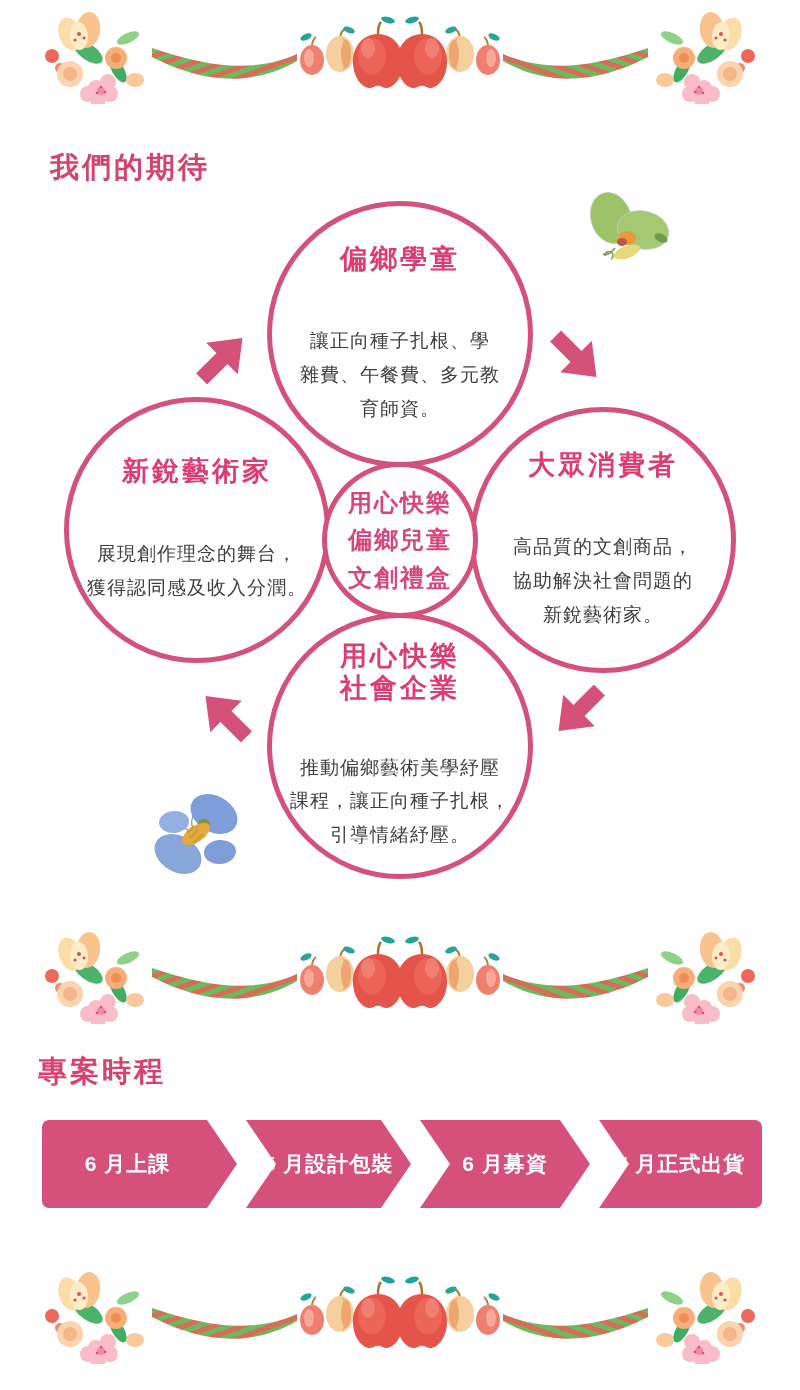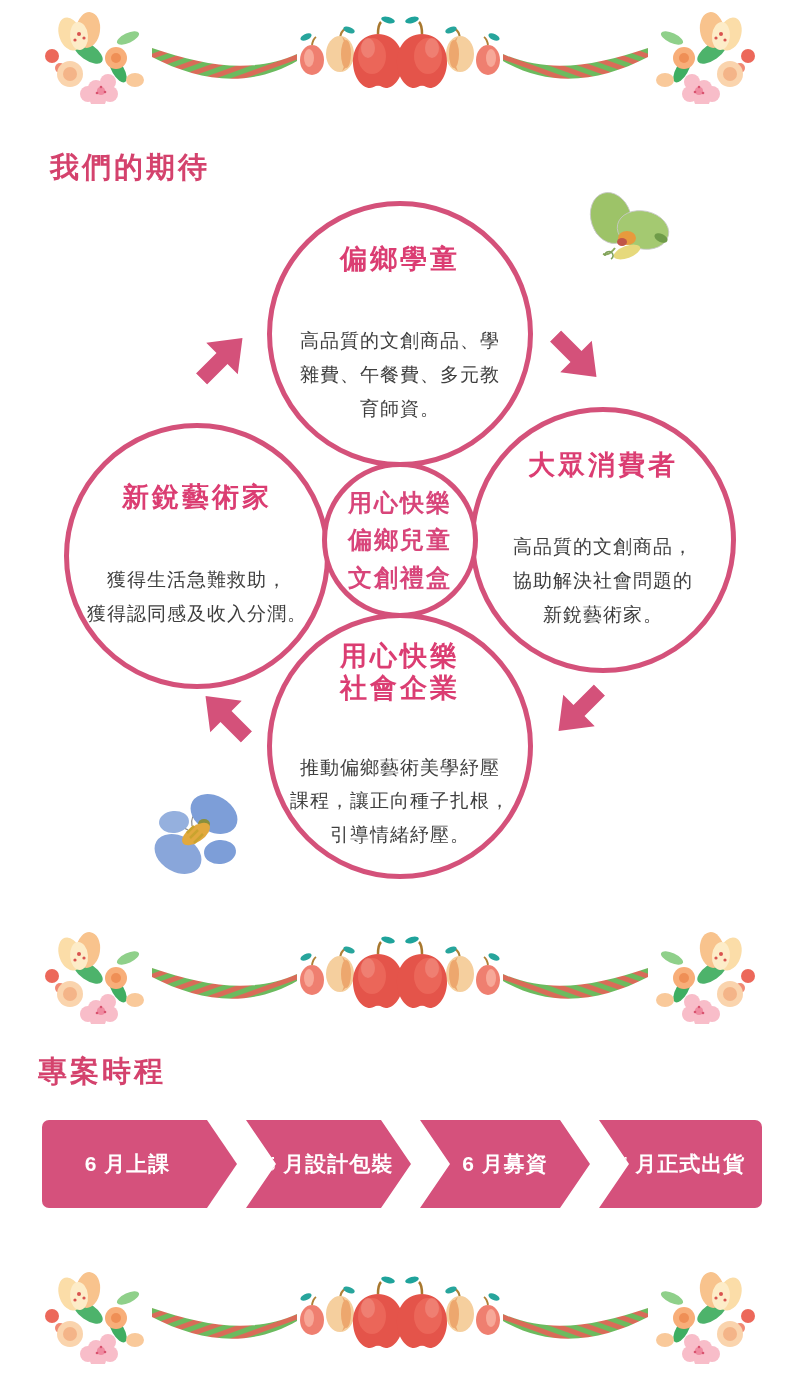--- a/index.html
+++ b/index.html
@@ -110,30 +110,30 @@
     <use href="#deco-border"></use>
   </svg>
 
   <h2 class="heading" style="top:136px;margin:12px">我們的期待</h2>
 
   <div>
 
     <div class="circle" style="left:267px;top:201px">
       <div class="circle-title">偏鄉學童</div>
       <div class="circle-desc" style="width:216px">
-        <span>高品質的文創商品、學</span>
+        <span>讓正向種子扎根、學</span>
         <span>雜費、午餐費、多元教</span>
         <span>育師資。</span>
       </div>
     </div>
 
-    <div class="circle" style="left:64px;top:423px">
+    <div class="circle" style="left:64px;top:397px">
       <div class="circle-title">新銳藝術家</div>
       <div class="circle-desc" style="width:238px">
-        <span>獲得生活急難救助，</span>
+        <span>展現創作理念的舞台，</span>
         <span>獲得認同感及收入分潤。</span>
       </div>
     </div>
 
     <div class="circle" style="left:470px;top:407px">
       <div class="circle-title">大眾消費者</div>
       <div class="circle-desc" style="width:210px">
         <span>高品質的文創商品，</span>
         <span>協助解決社會問題的</span>
         <span>新銳藝術家。</span>

